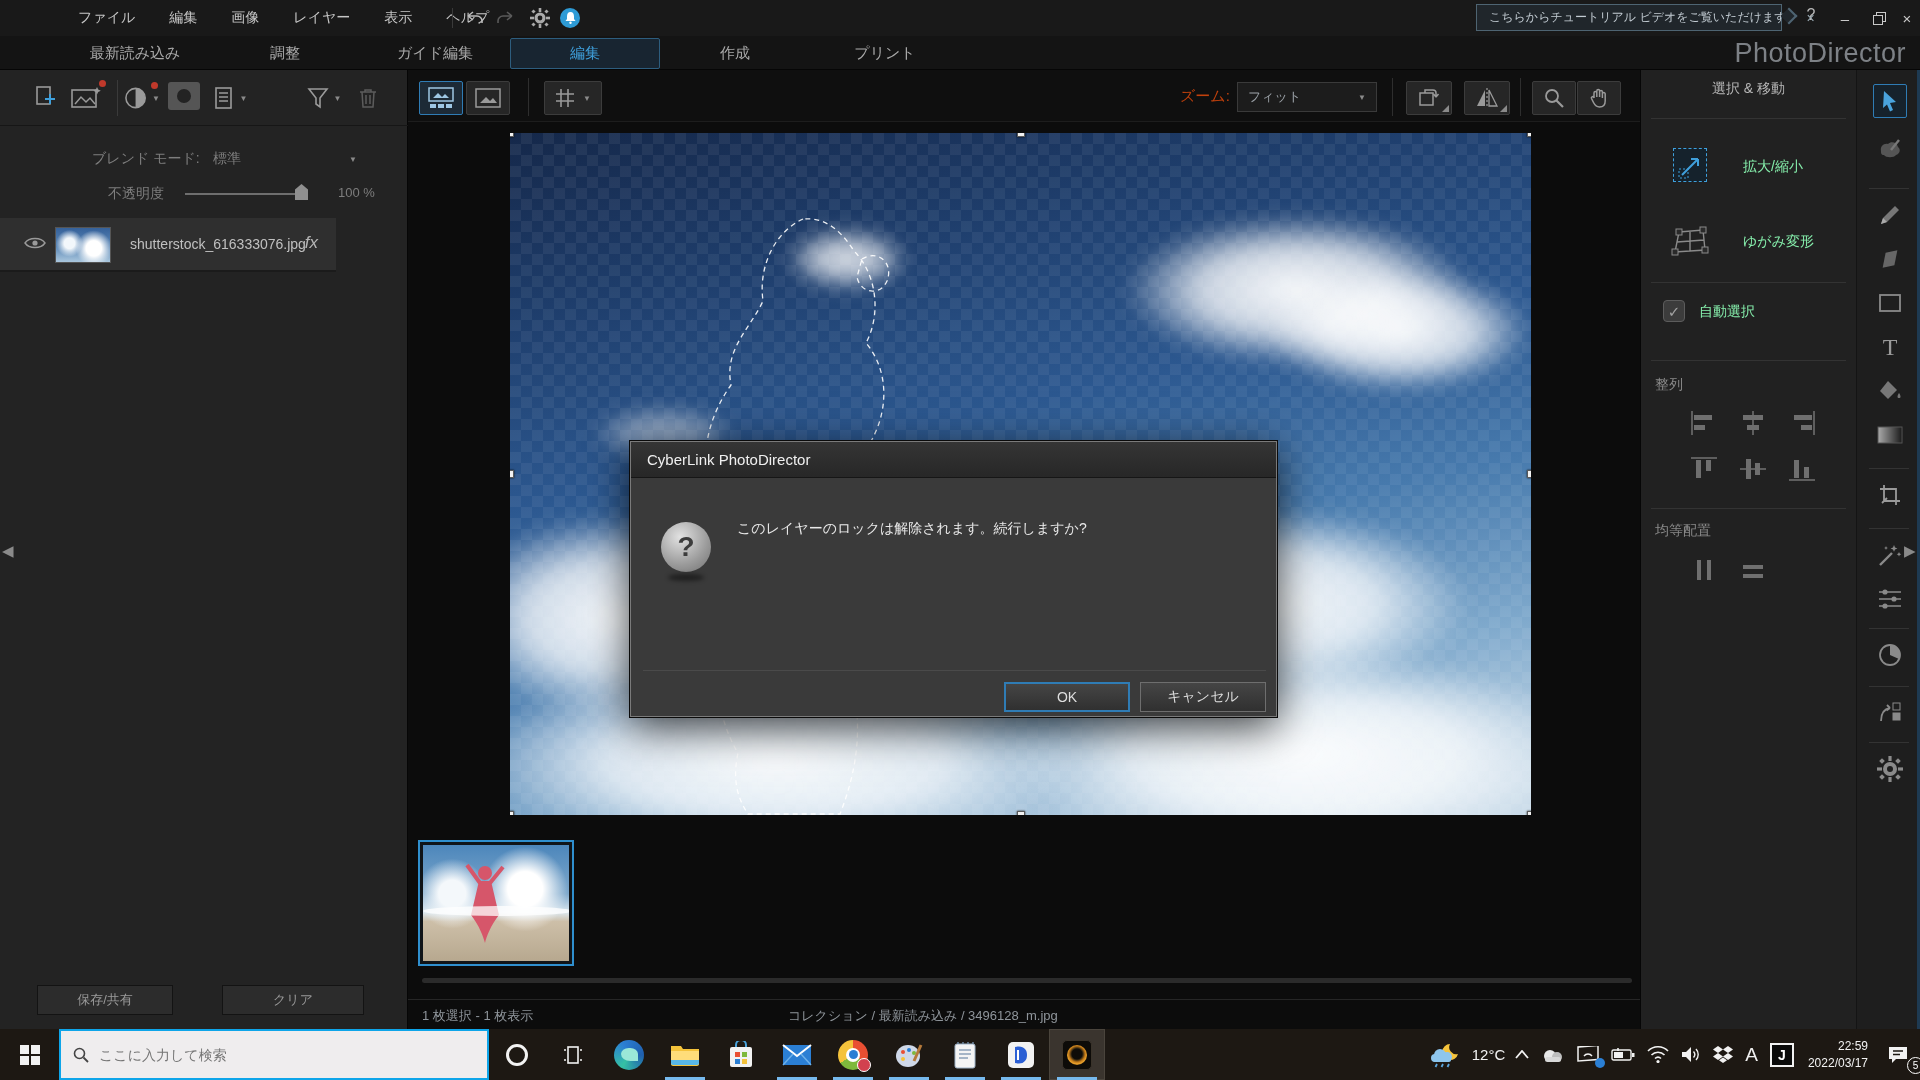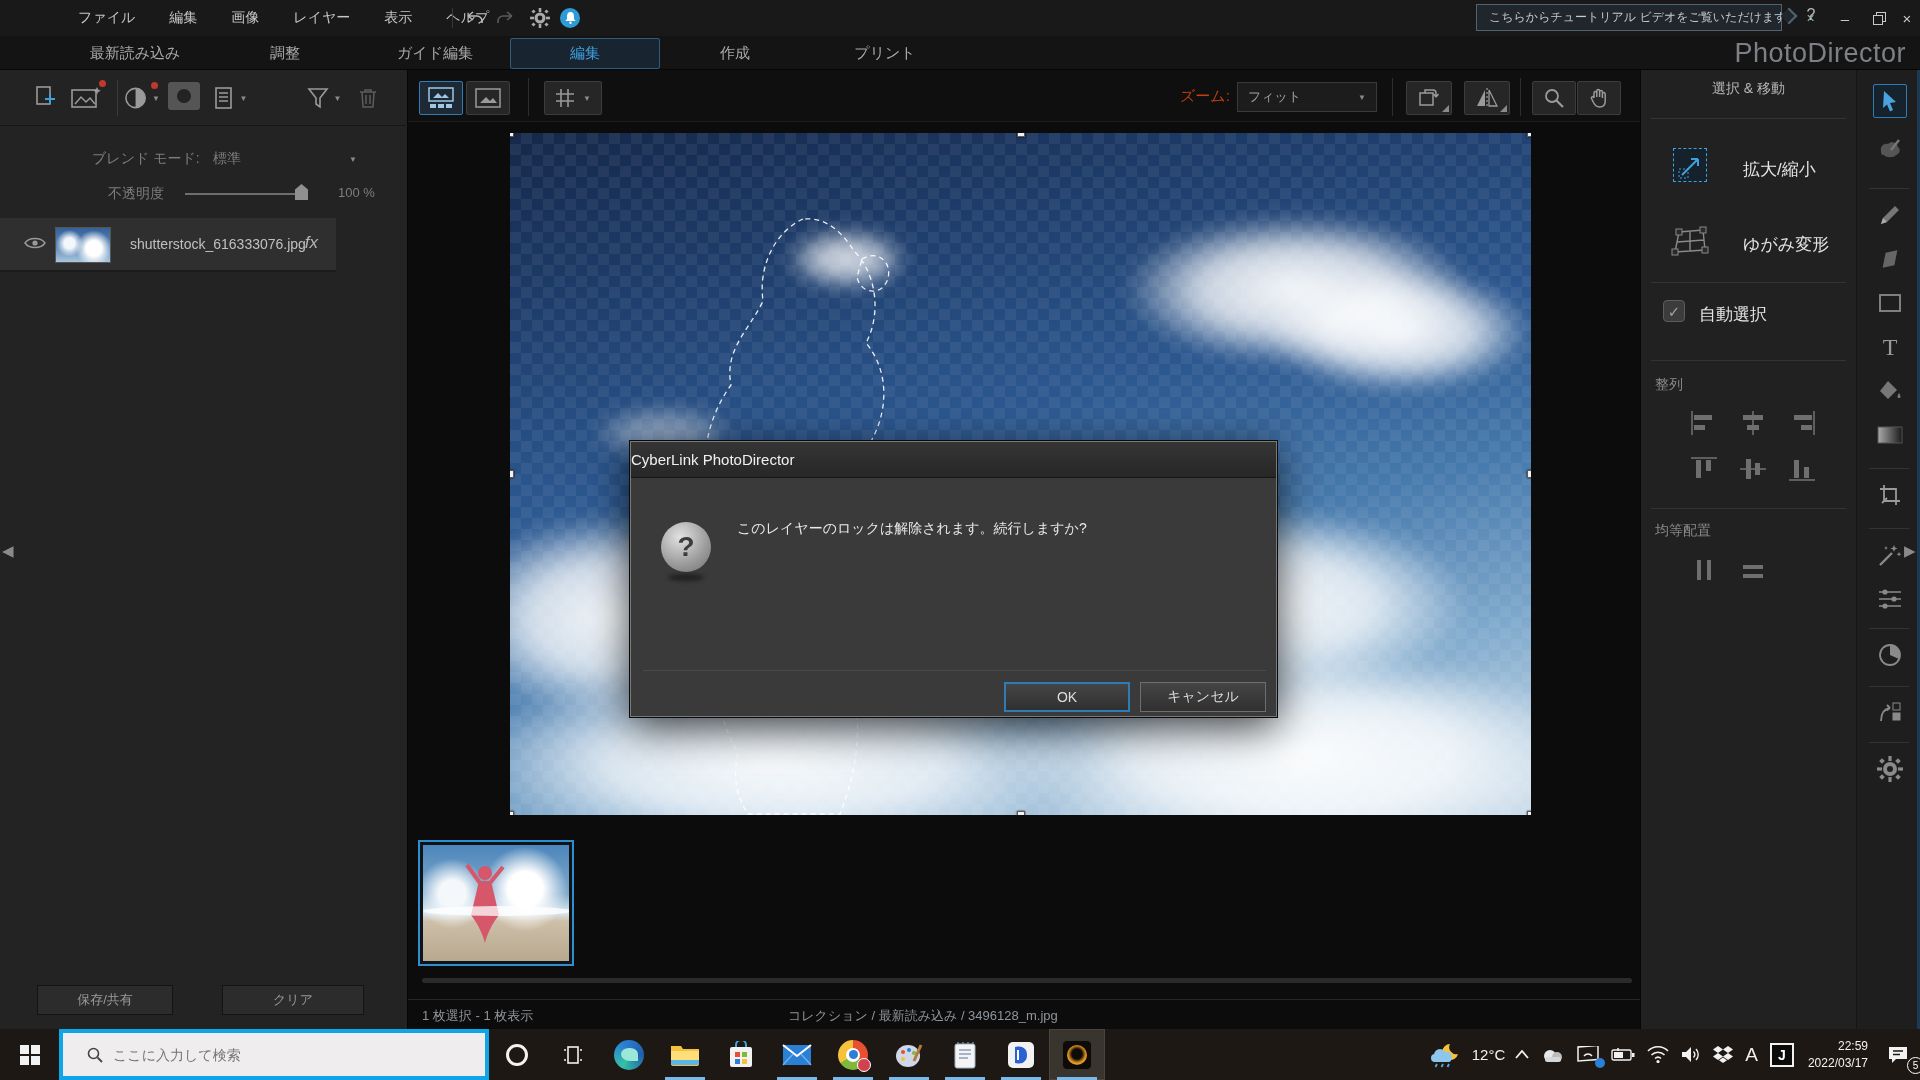--- a/index.html
+++ b/index.html
@@ -108,47 +108,47 @@
   .scrollbar { position:absolute; left:14px; top:908px; width:1210px; height:5px; background:#2b2b2b; border-radius:3px; }
   .statusbar { position:absolute; left:0; top:929px; width:1232px; height:30px; border-top:1px solid #262626; }
   .status-left { position:absolute; left:14px; top:7px; color:#8f959b; font-size:13px; }
   .status-path { position:absolute; left:380px; top:7px; color:#8f959b; font-size:13px; }
 
   
   .rp-main { position:absolute; left:0; top:0; width:215px; height:959px; }
   .rp-header { position:absolute; left:0; top:10px; width:215px; text-align:center; color:#b8b8b8; font-size:14px; }
   .rp-hline { position:absolute; left:10px; top:48px; width:195px; height:1px; background:#333; }
   .rp-item-icon { position:absolute; left:30px; width:38px; height:38px; display:flex; align-items:center; justify-content:center; }
-  .rp-item-label { position:absolute; left:102px; color:#e5e5e5; font-size:17px; }
+  .rp-item-label { position:absolute; left:102px; color:#86efac; font-size:14px; }
   .scale-box { width:34px; height:34px; border:1px dashed #3fa0dc; background:#15222c; position:relative; }
   .rp-sep { position:absolute; left:10px; width:195px; height:1px; background:#333; }
   .chk { position:absolute; left:22px; top:230px; width:22px; height:22px; background:#3c3c3c; border:1px solid #5c5c5c; border-radius:4px; color:#a2a2a2; font-size:15px; text-align:center; line-height:21px; }
   .rp-sec-label { position:absolute; left:14px; color:#8a8a8a; font-size:14px; }
   .al-ico { position:absolute; width:30px; height:28px; }
   .rp-strip { position:absolute; left:215px; top:0; width:65px; height:959px; background:#1e1e1e; border-left:1px solid #141414; }
   .st-ico { position:absolute; left:16px; width:34px; height:34px; display:flex; align-items:center; justify-content:center; }
   .st-ico.sel { border:1px solid #2f7cb5; background:#16222c; border-radius:2px; }
   .st-sep { position:absolute; left:12px; width:40px; height:1px; background:#333; }
 
   
   .dialog { position:absolute; left:630px; top:371px; width:647px; height:276px; background:#3a3a3a; border:1px solid #7a7a7a; outline:1px solid #0a0a0a; box-shadow:0 10px 40px rgba(0,0,0,.75); z-index:40; }
-  .dlg-title { position:absolute; left:0; top:0; width:100%; height:36px; background:linear-gradient(180deg,#353535,#272727); border-bottom:1px solid #161616; display:flex; align-items:center; color:#f0f0f0; font-size:15px; }
+  .dlg-title { position:absolute; left:0; top:0; width:100%; height:36px; background:linear-gradient(180deg,#353535,#272727); border-bottom:1px solid #161616; display:flex; align-items:center; padding-left:16px; color:#f0f0f0; font-size:15px; }
   .dlg-qicon { position:absolute; left:30px; top:80px; width:50px; height:56px; }
   .dlg-qcircle { width:50px; height:50px; border-radius:50%; background:radial-gradient(circle at 38% 30%, #e2e2e2, #9a9a9a 60%, #6f6f6f); color:#3c3c3c; font-size:28px; font-weight:bold; display:flex; align-items:center; justify-content:center; }
   .dlg-qshadow { width:36px; height:7px; margin:2px auto 0; border-radius:50%; background:rgba(0,0,0,.45); filter:blur(2px); }
   .dlg-msg { position:absolute; left:106px; top:76px; width:510px; color:#e9e9e9; font-size:14px; line-height:1.5; }
   .dlg-sep { position:absolute; left:12px; top:228px; width:623px; height:1px; background:#2a2a2a; border-bottom:1px solid #4a4a4a; }
   .dlg-btn { position:absolute; top:240px; width:126px; height:30px; background:linear-gradient(180deg,#454545,#303030); color:#dedede; font-size:14px; display:flex; align-items:center; justify-content:center; }
   .dlg-btn.ok { left:373px; border:2px solid #2f7cb5; }
   .dlg-btn.cancel { left:509px; border:1px solid #6e6e6e; }
 
   
   .taskbar { position:absolute; left:0; top:1029px; width:1920px; height:51px; background:#1d1813; display:flex; align-items:center; z-index:50; }
   .tb-start { width:59px; height:51px; display:flex; align-items:center; justify-content:center; }
-  .tb-search { width:430px; height:51px; background:#efedee; border:4px solid #0ea5e9; display:flex; align-items:center; padding:0 12px; gap:10px;justify-content:flex-end; }
+  .tb-search { width:430px; height:51px; background:#efedee; border:2px solid #0ea5e9; display:flex; align-items:center; padding:0 12px; gap:10px; }
   .tb-search input { border:none; outline:none; background:transparent; font-size:14px; color:#333; width:360px; font-family:"Liberation Sans","DejaVu Sans",sans-serif; }
   .tb-cell { width:56px; height:51px; position:relative; display:flex; align-items:center; justify-content:center; }
   .tb-cell.active { background:#3a342e; box-shadow:inset 0 0 0 1px #4a443c; }
   .runline { position:absolute; left:8px; bottom:0; width:40px; height:3px; background:#76b9ed; }
   .tray { margin-left:auto; display:flex; align-items:center; height:51px; }
   .tray-item { height:51px; display:flex; align-items:center; justify-content:center; padding:0 6px; color:#f0f0f0; }
   .temp { font-size:15px; color:#f2f2f2; padding-right:4px; }
   .clock { text-align:right; color:#f2f2f2; font-size:12px; line-height:1.35; padding:0 8px; }
   .badge { position:absolute; right:-4px; bottom:6px; width:17px; height:17px; border-radius:50%; background:#1d1813; border:1.5px solid #fff; color:#fff; font-size:10px; display:flex; align-items:center; justify-content:center; }
 

